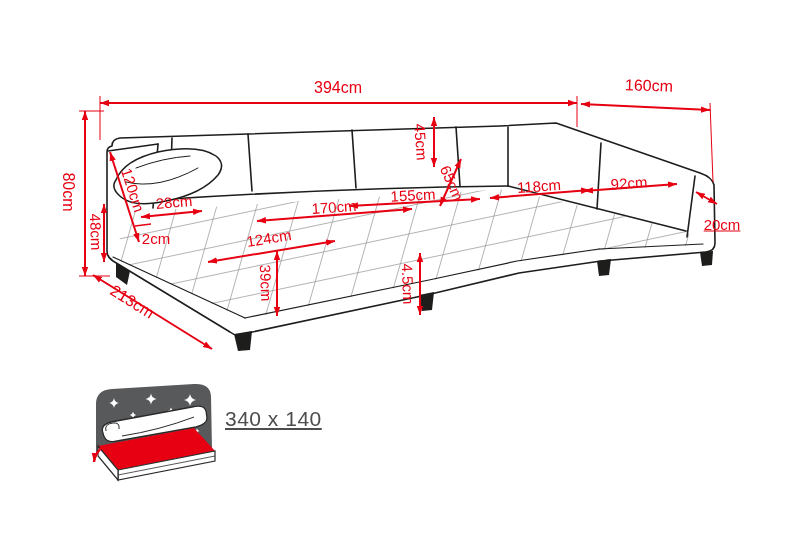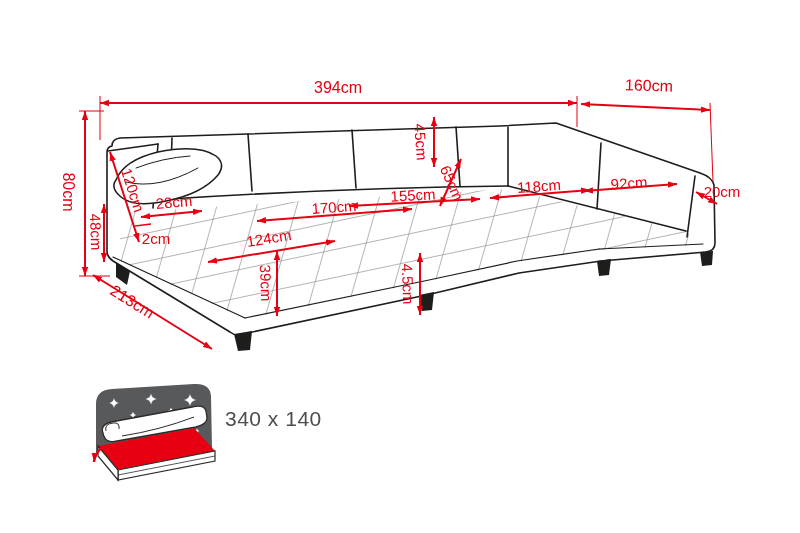--- a/index.html
+++ b/index.html
@@ -13,20 +13,21 @@
     line-height:1;
     white-space:nowrap;
     transform-origin:center center;
   }
   .size-label{
     position:absolute;
     color:#4d4d4f;
     font-size:21px;
     letter-spacing:0.5px;
     white-space:nowrap;
+    text-decoration:underline;
   }
 </style>
 </head>
 <body>
 
 <div class="stage">
 
   <svg class="art" width="800" height="533" viewBox="0 0 800 533">
     <defs>
       <marker id="raE" orient="auto" markerUnits="userSpaceOnUse" markerWidth="10" markerHeight="9" refX="9" refY="4">
@@ -162,18 +163,18 @@
   <div class="dim-label" style="left:156px;top:238px;transform:translate(-50%,-50%) rotate(0deg);">2cm</div>
   <div class="dim-label" style="left:132px;top:302px;font-size:16px;transform:translate(-50%,-50%) rotate(32deg);">213cm</div>
   <div class="dim-label" style="left:269px;top:238px;transform:translate(-50%,-50%) rotate(-9deg);">124cm</div>
   <div class="dim-label" style="left:266px;top:283px;transform:translate(-50%,-50%) rotate(88deg);">39cm</div>
   <div class="dim-label" style="left:334px;top:207px;transform:translate(-50%,-50%) rotate(-4deg);">170cm</div>
   <div class="dim-label" style="left:413px;top:195px;transform:translate(-50%,-50%) rotate(-3deg);">155cm</div>
   <div class="dim-label" style="left:452px;top:183px;transform:translate(-50%,-50%) rotate(66deg);">65cm</div>
   <div class="dim-label" style="left:421px;top:142px;transform:translate(-50%,-50%) rotate(86deg);">45cm</div>
   <div class="dim-label" style="left:539px;top:186px;transform:translate(-50%,-50%) rotate(-4deg);">118cm</div>
   <div class="dim-label" style="left:629px;top:183px;transform:translate(-50%,-50%) rotate(-4deg);">92cm</div>
-  <div class="dim-label" style="left:722px;top:191px;transform:translate(-50%,-50%) rotate(0deg);">20cm</div>
+  <div class="dim-label" style="left:722px;top:224px;transform:translate(-50%,-50%) rotate(0deg);text-decoration:underline;">20cm</div>
   <div class="dim-label" style="left:408px;top:284px;transform:translate(-50%,-50%) rotate(88deg);">4.5cm</div>
 
   <div class="size-label" style="left:225px;top:407px;">340 x 140</div>
 
 </div>
 
 </body></html>

